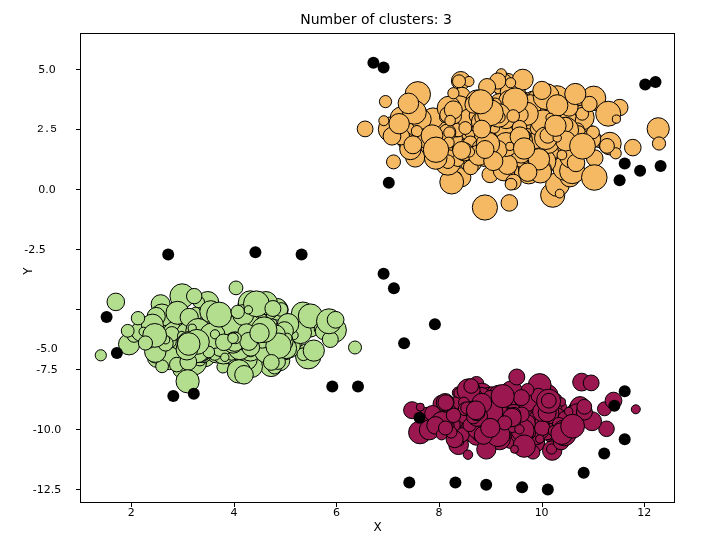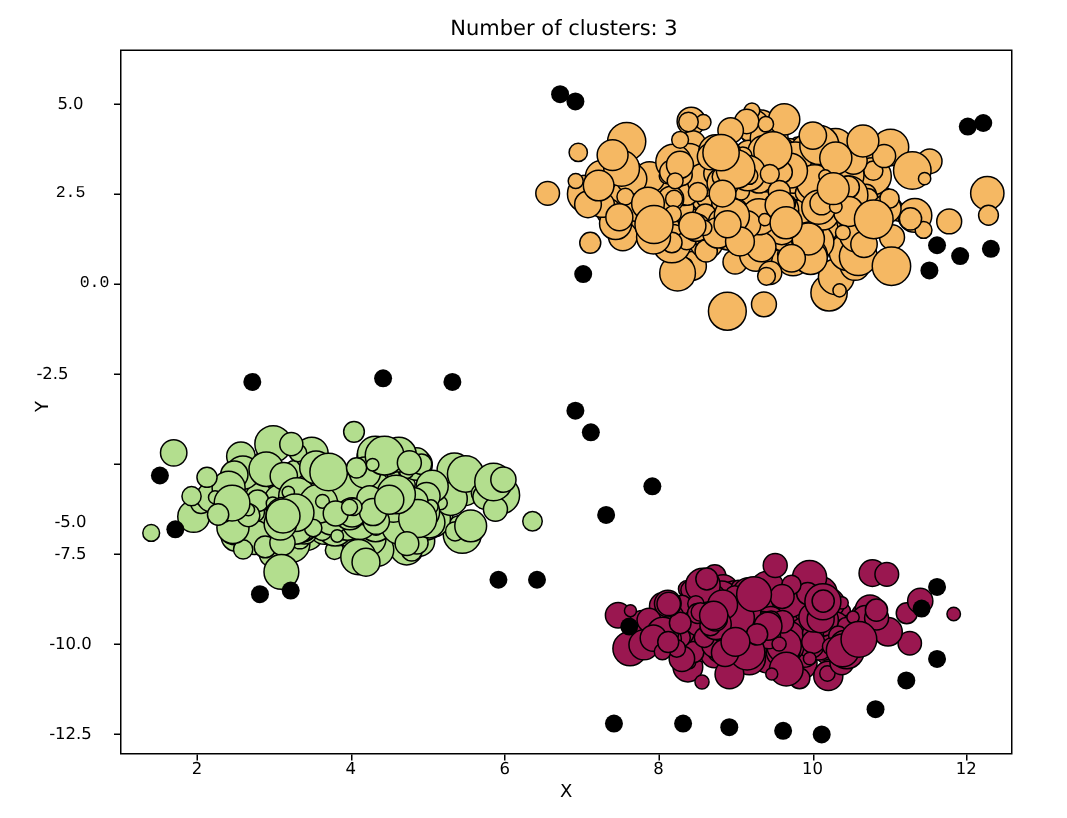--- a/index.html
+++ b/index.html
@@ -1013,21 +1013,21 @@
       <div class="tick ytick" style="left: 22px; top: 488.612px;">-12.5</div>
       <div class="tickmark" style="left: 76px; top: 488.612px; width: 4px; height: 1px;"></div>
       <div class="tick ytick" style="left: 22px; top: 428.663px;">-10.0</div>
       <div class="tickmark" style="left: 76px; top: 428.663px; width: 4px; height: 1px;"></div>
       <div class="tick ytick" style="left: 22px; top: 368.714px;">-7.5</div>
       <div class="tickmark" style="left: 76px; top: 368.714px; width: 4px; height: 1px;"></div>
       <div class="tick ytick" style="left: 22px; top: 308.765px; margin-top: 39px;">-5.0</div>
       <div class="tickmark" style="left: 76px; top: 308.765px; width: 4px; height: 1px;"></div>
       <div class="tick ytick" style="left: 10px; top: 248.816px;">-2.5</div>
       <div class="tickmark" style="left: 76px; top: 248.816px; width: 4px; height: 1px;"></div>
-      <div class="tick ytick" style="left: 38px; top: 188.867px; font-family: Liberation Mono, monospace;">0.0</div>
+      <div class="tick ytick" style="left: 22px; top: 188.867px;">0.0</div>
       <div class="tickmark" style="left: 76px; top: 188.867px; width: 4px; height: 1px;"></div>
       <div class="tick ytick" style="left: 22px; top: 128.918px; font-family: Liberation Mono, monospace;">2.5</div>
       <div class="tickmark" style="left: 76px; top: 128.918px; width: 4px; height: 1px;"></div>
       <div class="tick ytick" style="left: 22px; top: 68.9694px;">5.0</div>
       <div class="tickmark" style="left: 76px; top: 68.9694px; width: 4px; height: 1px;"></div>
     </div>
 
 </div>
 
 </body></html>

